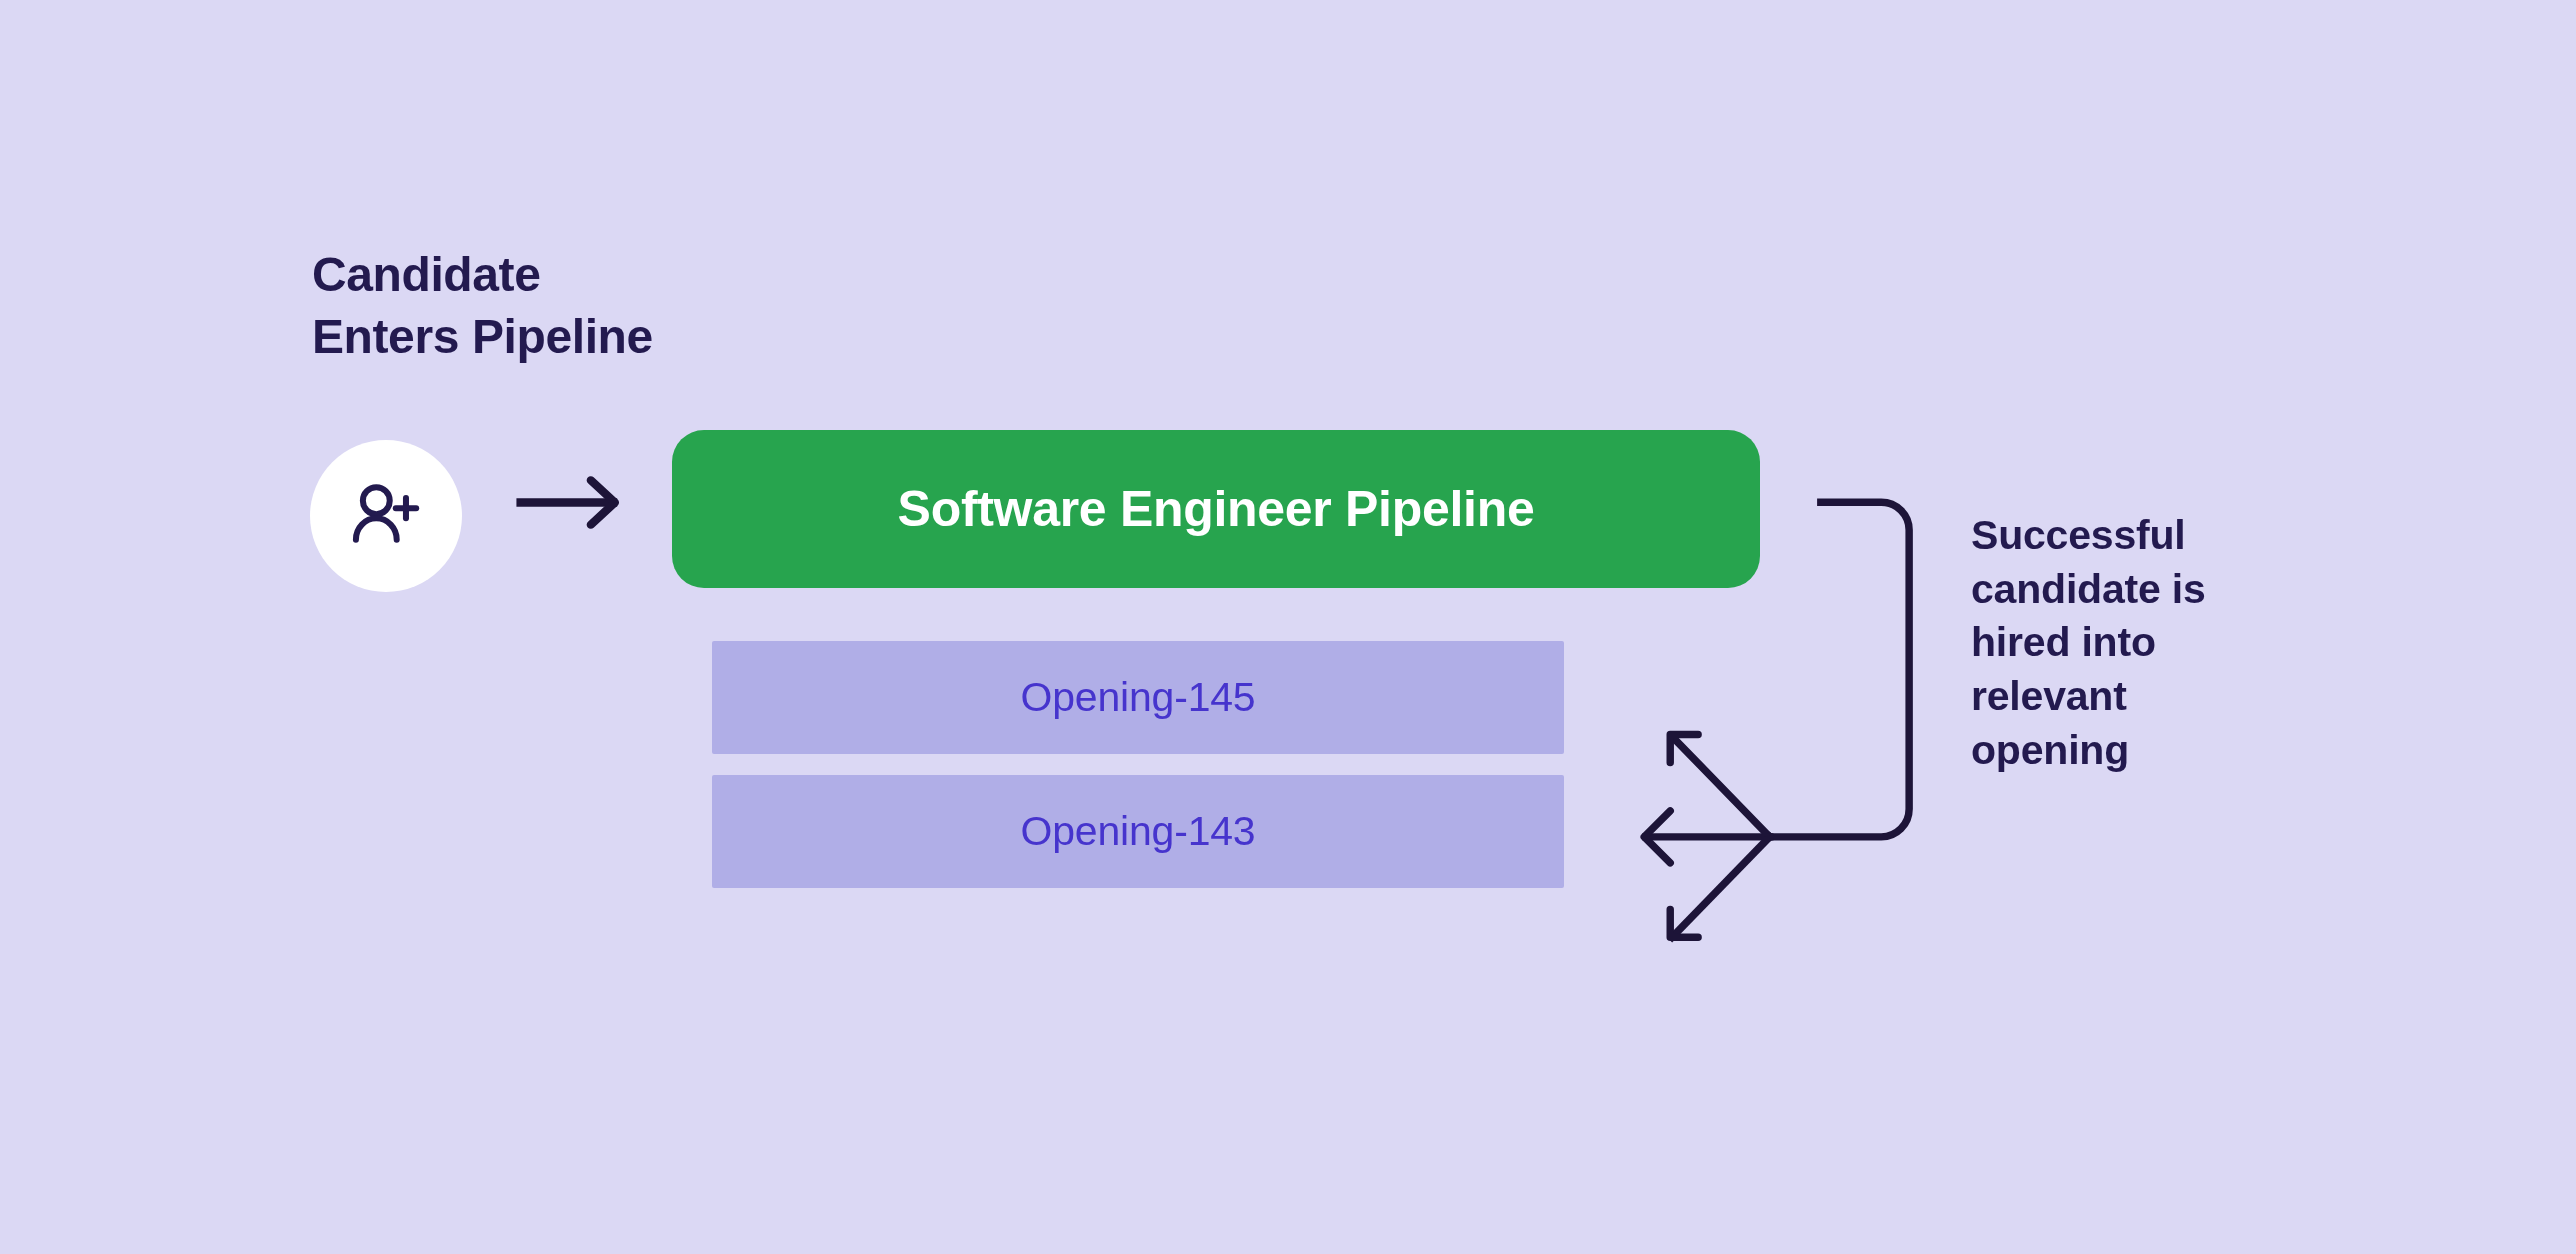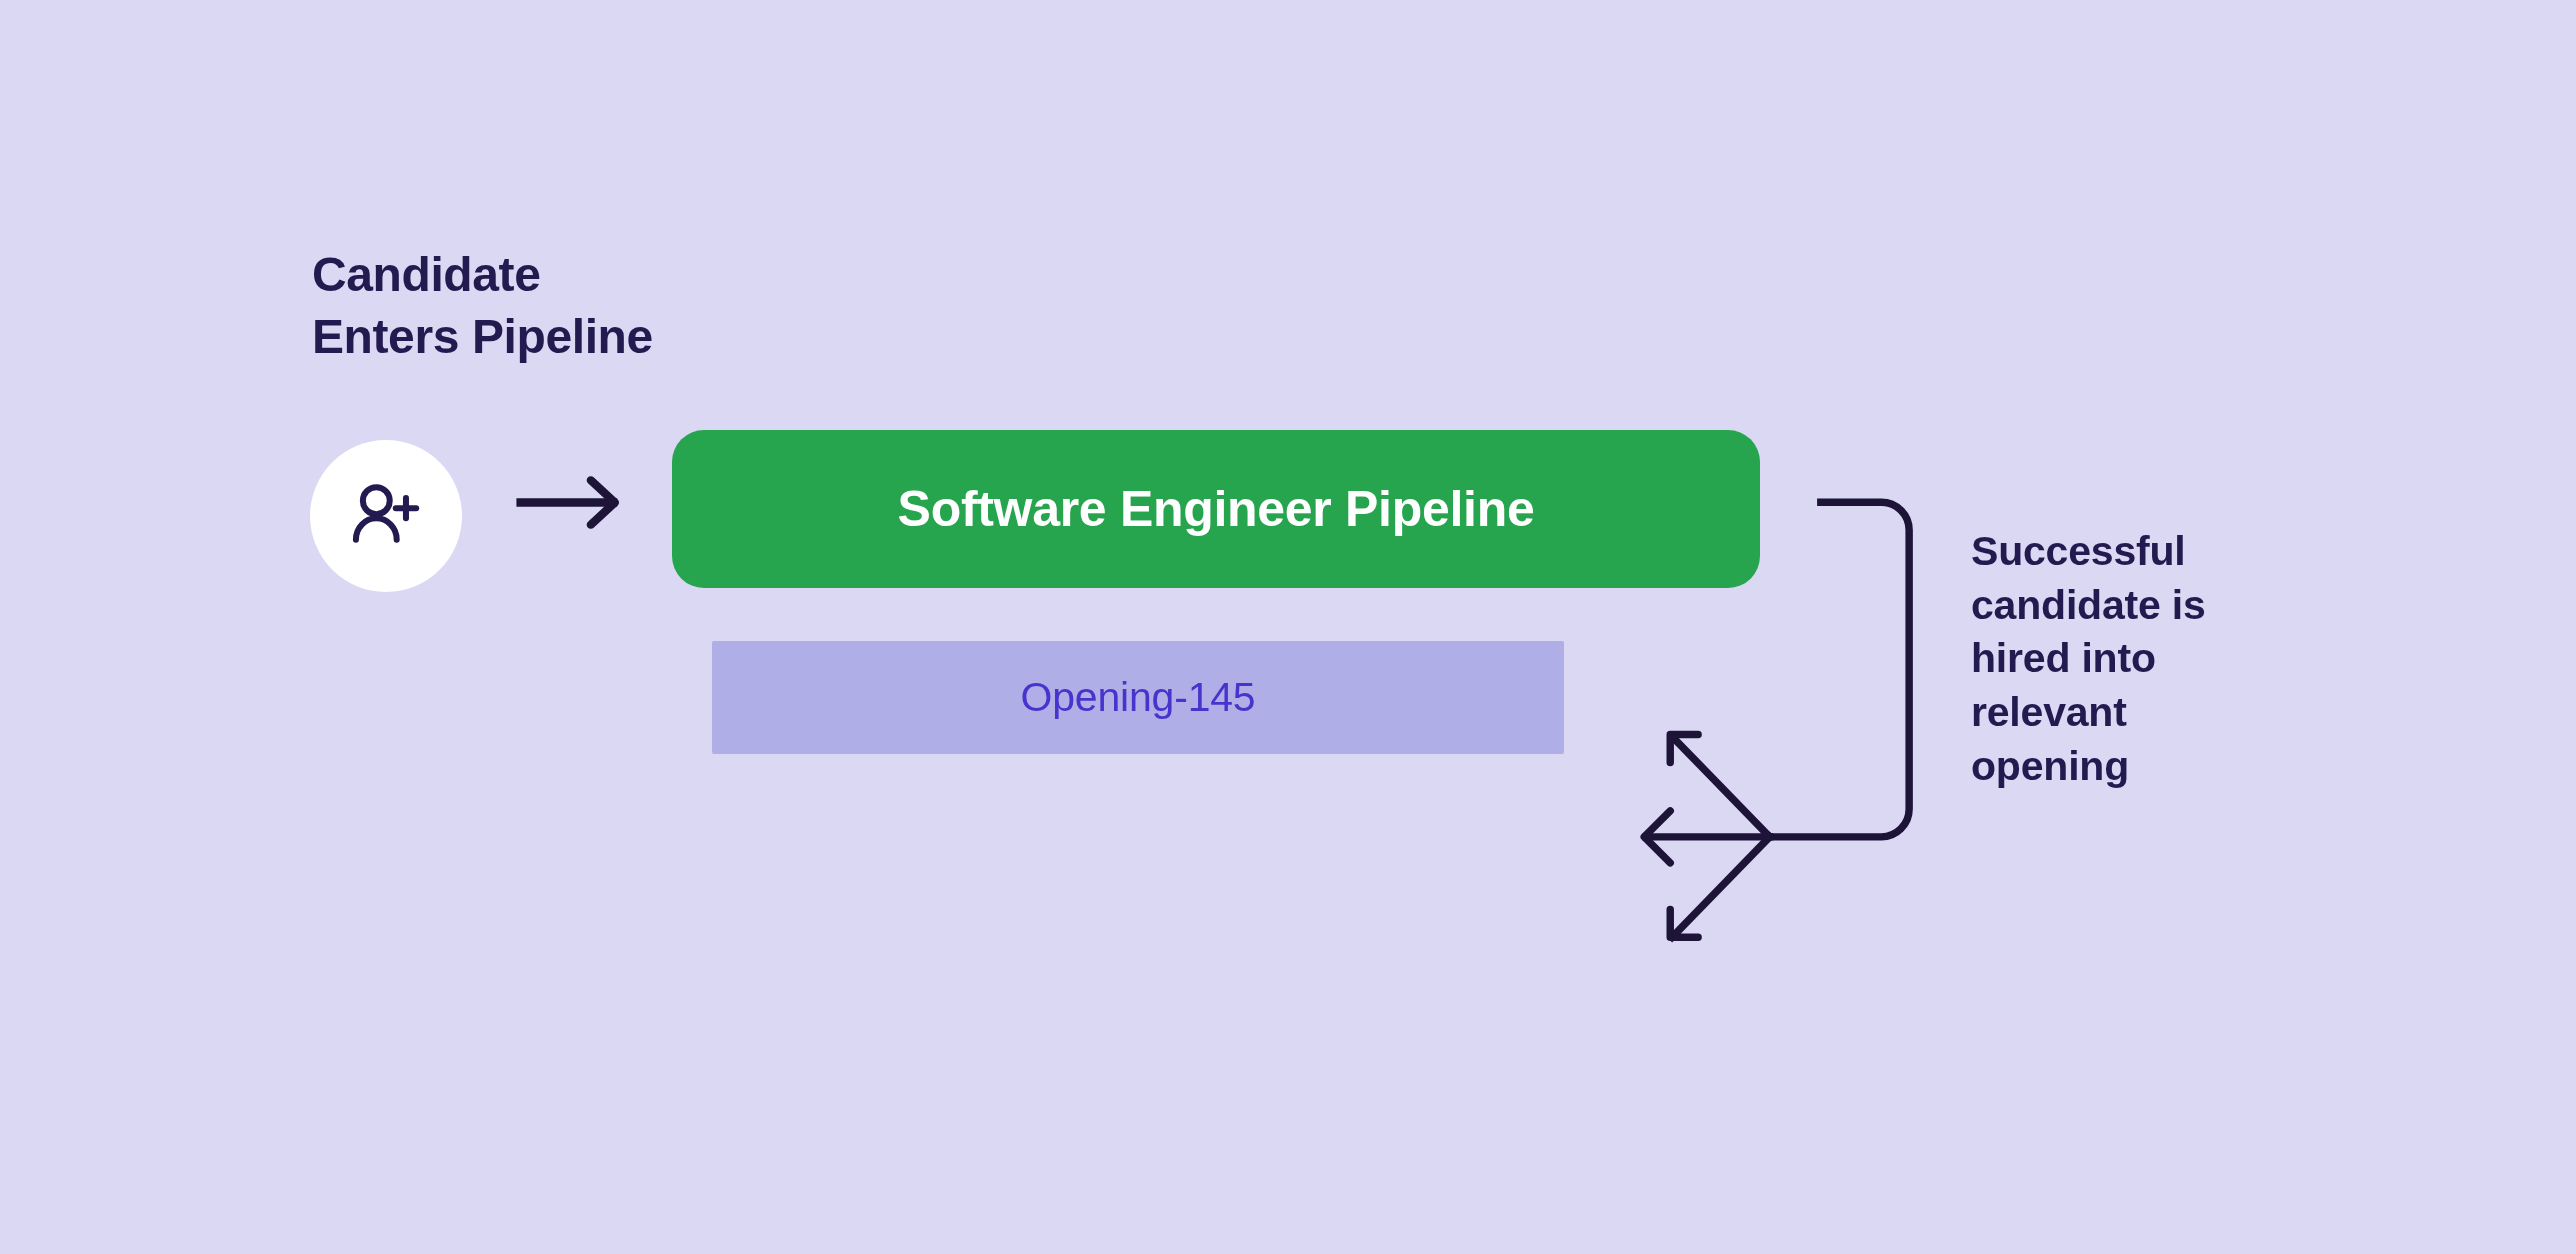--- a/index.html
+++ b/index.html
@@ -119,21 +119,21 @@
     top: 465px;
     width: 335px;
     height: 502px;
     pointer-events: none;
   }
 
   
   #outcome-caption {
     position: absolute;
     left: 1971px;
-    top: 525px;
+    top: 509px;
     width: 307px;
     color: #231a4f;
     font-size: 41px;
     font-weight: 700;
     line-height: 1.31;
     letter-spacing: -0.2px;
   }
 </style>
 </head>
 <body>
@@ -162,20 +162,23 @@
   </span>
 
   <div id="pipeline-bar">
     <span class="pipeline-label">Software Engineer Pipeline</span>
   </div>
 
   <div id="openings-list">
     <div class="opening-row">
       <span class="opening-label">Opening-145</span>
     </div>
+    <div class="opening-row">
+      <span class="opening-label">Opening-143</span>
+    </div>
   </div>
 
   <span id="return-connector">
     <svg width="335" height="502" viewBox="0 0 360 540" fill="none" xmlns="http://www.w3.org/2000/svg">
 
       <path d="M218 40 H283 A30 30 0 0 1 313 70 V370 A30 30 0 0 1 283 400 H163" stroke="#1d1438" stroke-width="8" fill="none" stroke-linecap="square" stroke-linejoin="round"></path>
 
       <path d="M163 400 L58 292" stroke="#1d1438" stroke-width="8" stroke-linecap="square"></path>
       <path d="M86 290 H56 V320" stroke="#1d1438" stroke-width="8" stroke-linecap="round" stroke-linejoin="round" fill="none"></path>
 

